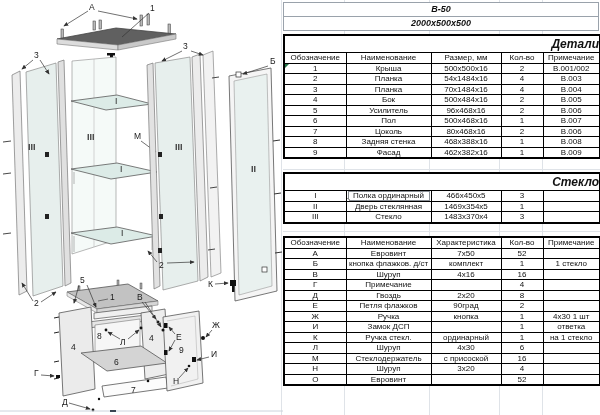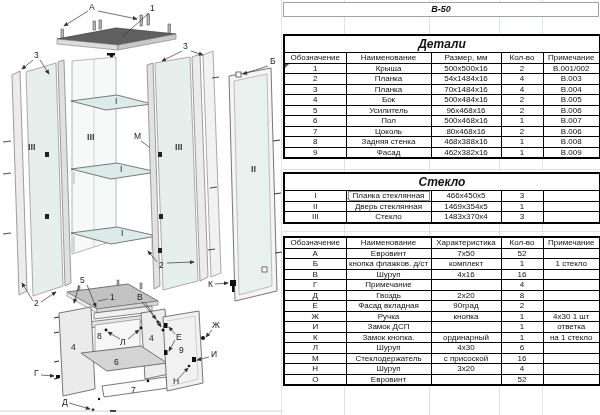--- a/index.html
+++ b/index.html
@@ -16,21 +16,21 @@
   .titleblock { position:absolute; left:283px; top:2px; width:316px; border-collapse:collapse; table-layout:fixed; background:#fff;padding-left:15px; }
   .titleblock td { border:1px solid #9aa2ab; height:13px; line-height:13px; text-align:center;
     font-size:9px; font-weight:bold; font-style:italic; color:#111; padding:0; }
 
   
   .tbl { position:absolute; left:283px; width:316px; border-collapse:collapse; table-layout:fixed;
          background:#fff; border:2px solid #000; }
   .tbl td, .tbl th { border:1.4px solid #000; padding:0; text-align:center; font-size:8px;
     height:9.5px; line-height:9.5px; white-space:nowrap; overflow:hidden; color:#111; position:relative; }
   .tbl th { font-weight:normal; }
-  .tbl .title { font-size:12px; font-weight:bold; font-style:italic; height:16px; line-height:16px; }
+  .tbl .title { font-size:12px; font-weight:bold; font-style:italic; height:16px; line-height:16px;text-align:right; }
   .tbl-details { top:34px; }
   .tbl-glass   { top:172px; }
   .tbl-hw      { top:236px; }
 
   
   td.flag::before { content:""; position:absolute; top:0; left:0;
     border-top:4px solid #217346; border-right:4px solid transparent; }
   
   td.selected::before { content:""; position:absolute; top:0; bottom:0; left:1px; right:1px;
     border:1px solid #8b9096; }
@@ -218,20 +218,23 @@
 
   <line x1="0" y1="411" x2="283" y2="411" stroke="#ccd4dc" stroke-width="1"></line>
   <rect x="110" y="410" width="6" height="2" fill="#3a4652"></rect>
 </svg>
 
 <table class="titleblock">
   <tbody>
       <tr>
         <td>В-50</td>
       </tr>
+  <tr>
+        <td>2000х500х500</td>
+      </tr>
 </tbody>
   </table>
 
 <table class="tbl tbl-details">
   <colgroup>
       <col style="width:62px">
       <col style="width:85px">
       <col style="width:70px">
       <col style="width:42px">
       <col style="width:57px">
@@ -324,21 +327,21 @@
       <col style="width:57px">
     </colgroup>
   <thead>
     <tr>
         <th class="title" colspan="5">Стекло</th>
       </tr>
   </thead>
   <tbody>
       <tr>
         <td>I</td>
-        <td class="selected">Планка стеклянная</td>
+        <td class="selected">Полка ординарный</td>
         <td>466х450х5</td>
         <td>3</td>
         <td></td>
       </tr>
       <tr>
         <td>II</td>
         <td>Дверь стеклянная</td>
         <td>1469х354х5</td>
         <td>1</td>
         <td></td>
@@ -401,42 +404,42 @@
       </tr>
       <tr>
         <td>Д</td>
         <td>Гвоздь</td>
         <td>2х20</td>
         <td>8</td>
         <td></td>
       </tr>
       <tr>
         <td>Е</td>
-        <td>Фасад вкладная</td>
+        <td>Петля флажков</td>
         <td>90град</td>
         <td>2</td>
         <td></td>
       </tr>
       <tr>
         <td>Ж</td>
         <td>Ручка</td>
         <td>кнопка</td>
         <td>1</td>
         <td>4х30  1 шт</td>
       </tr>
       <tr>
         <td>И</td>
         <td>Замок ДСП</td>
         <td></td>
         <td>1</td>
         <td>ответка</td>
       </tr>
       <tr>
         <td>К</td>
-        <td>Замок кнопка.</td>
+        <td>Ручка стекл.</td>
         <td>ординарный</td>
         <td>1</td>
         <td>на 1 стекло</td>
       </tr>
       <tr>
         <td>Л</td>
         <td>Шуруп</td>
         <td>4х30</td>
         <td>6</td>
         <td></td>

